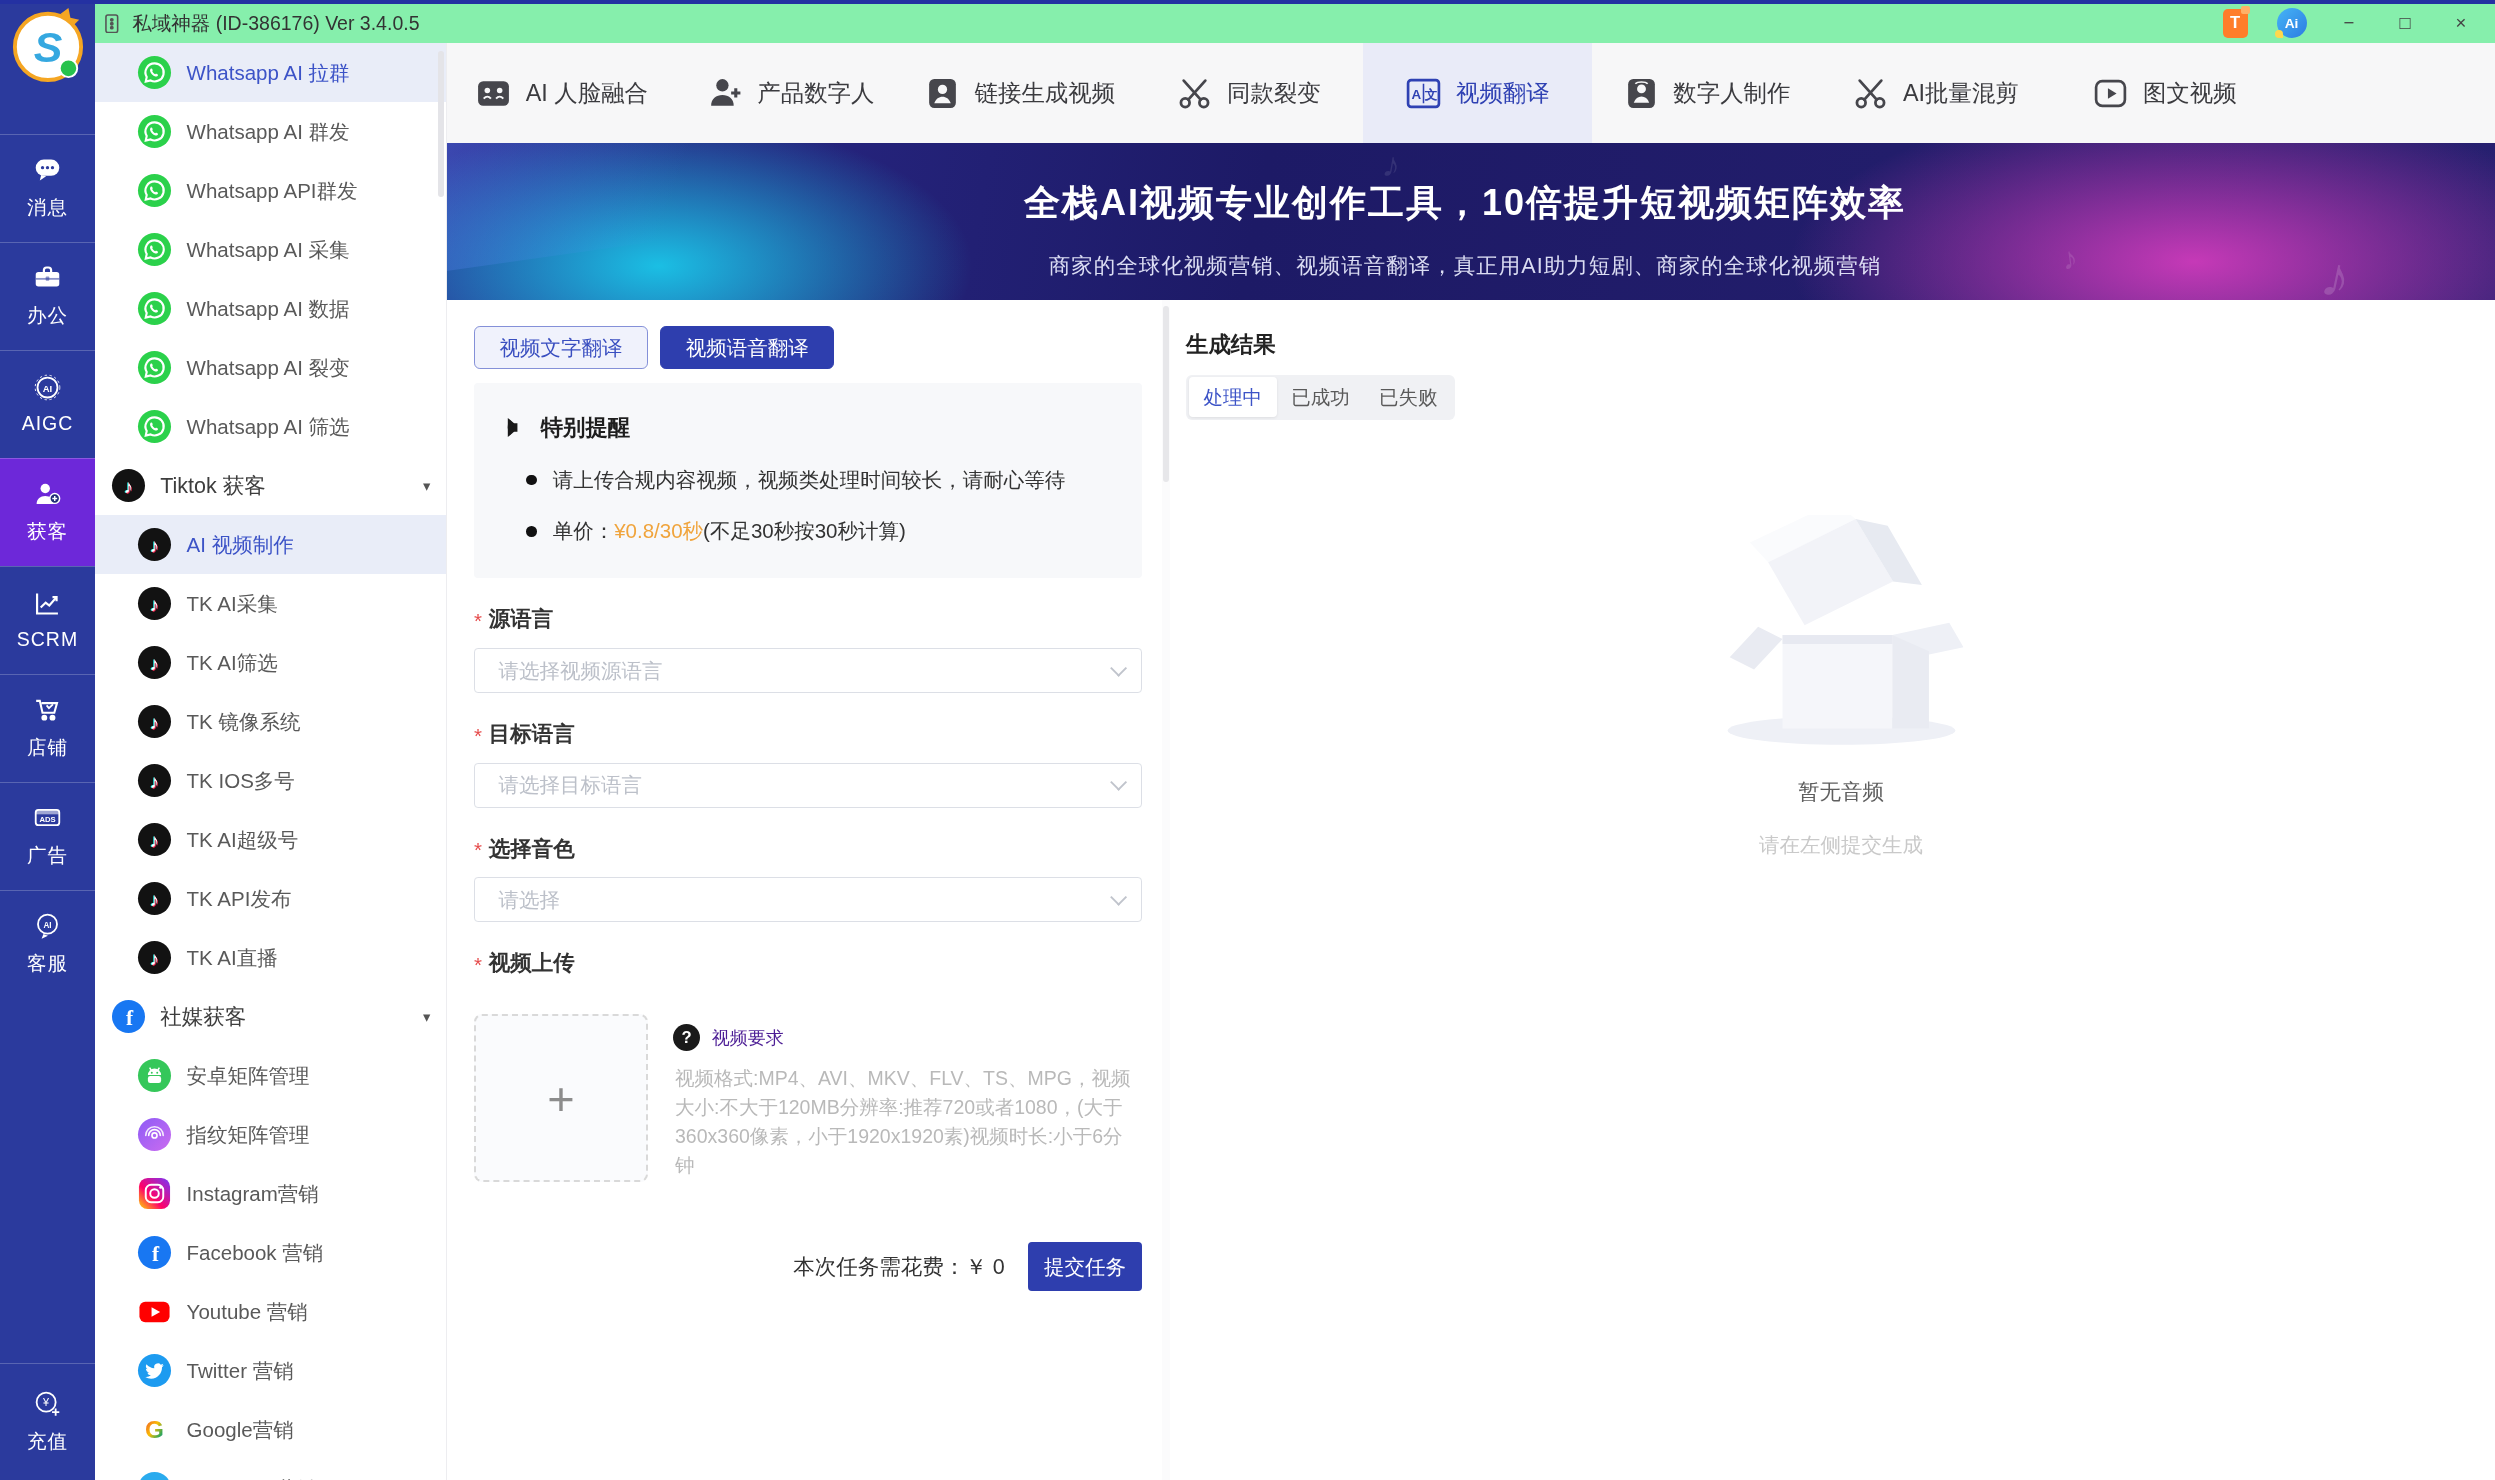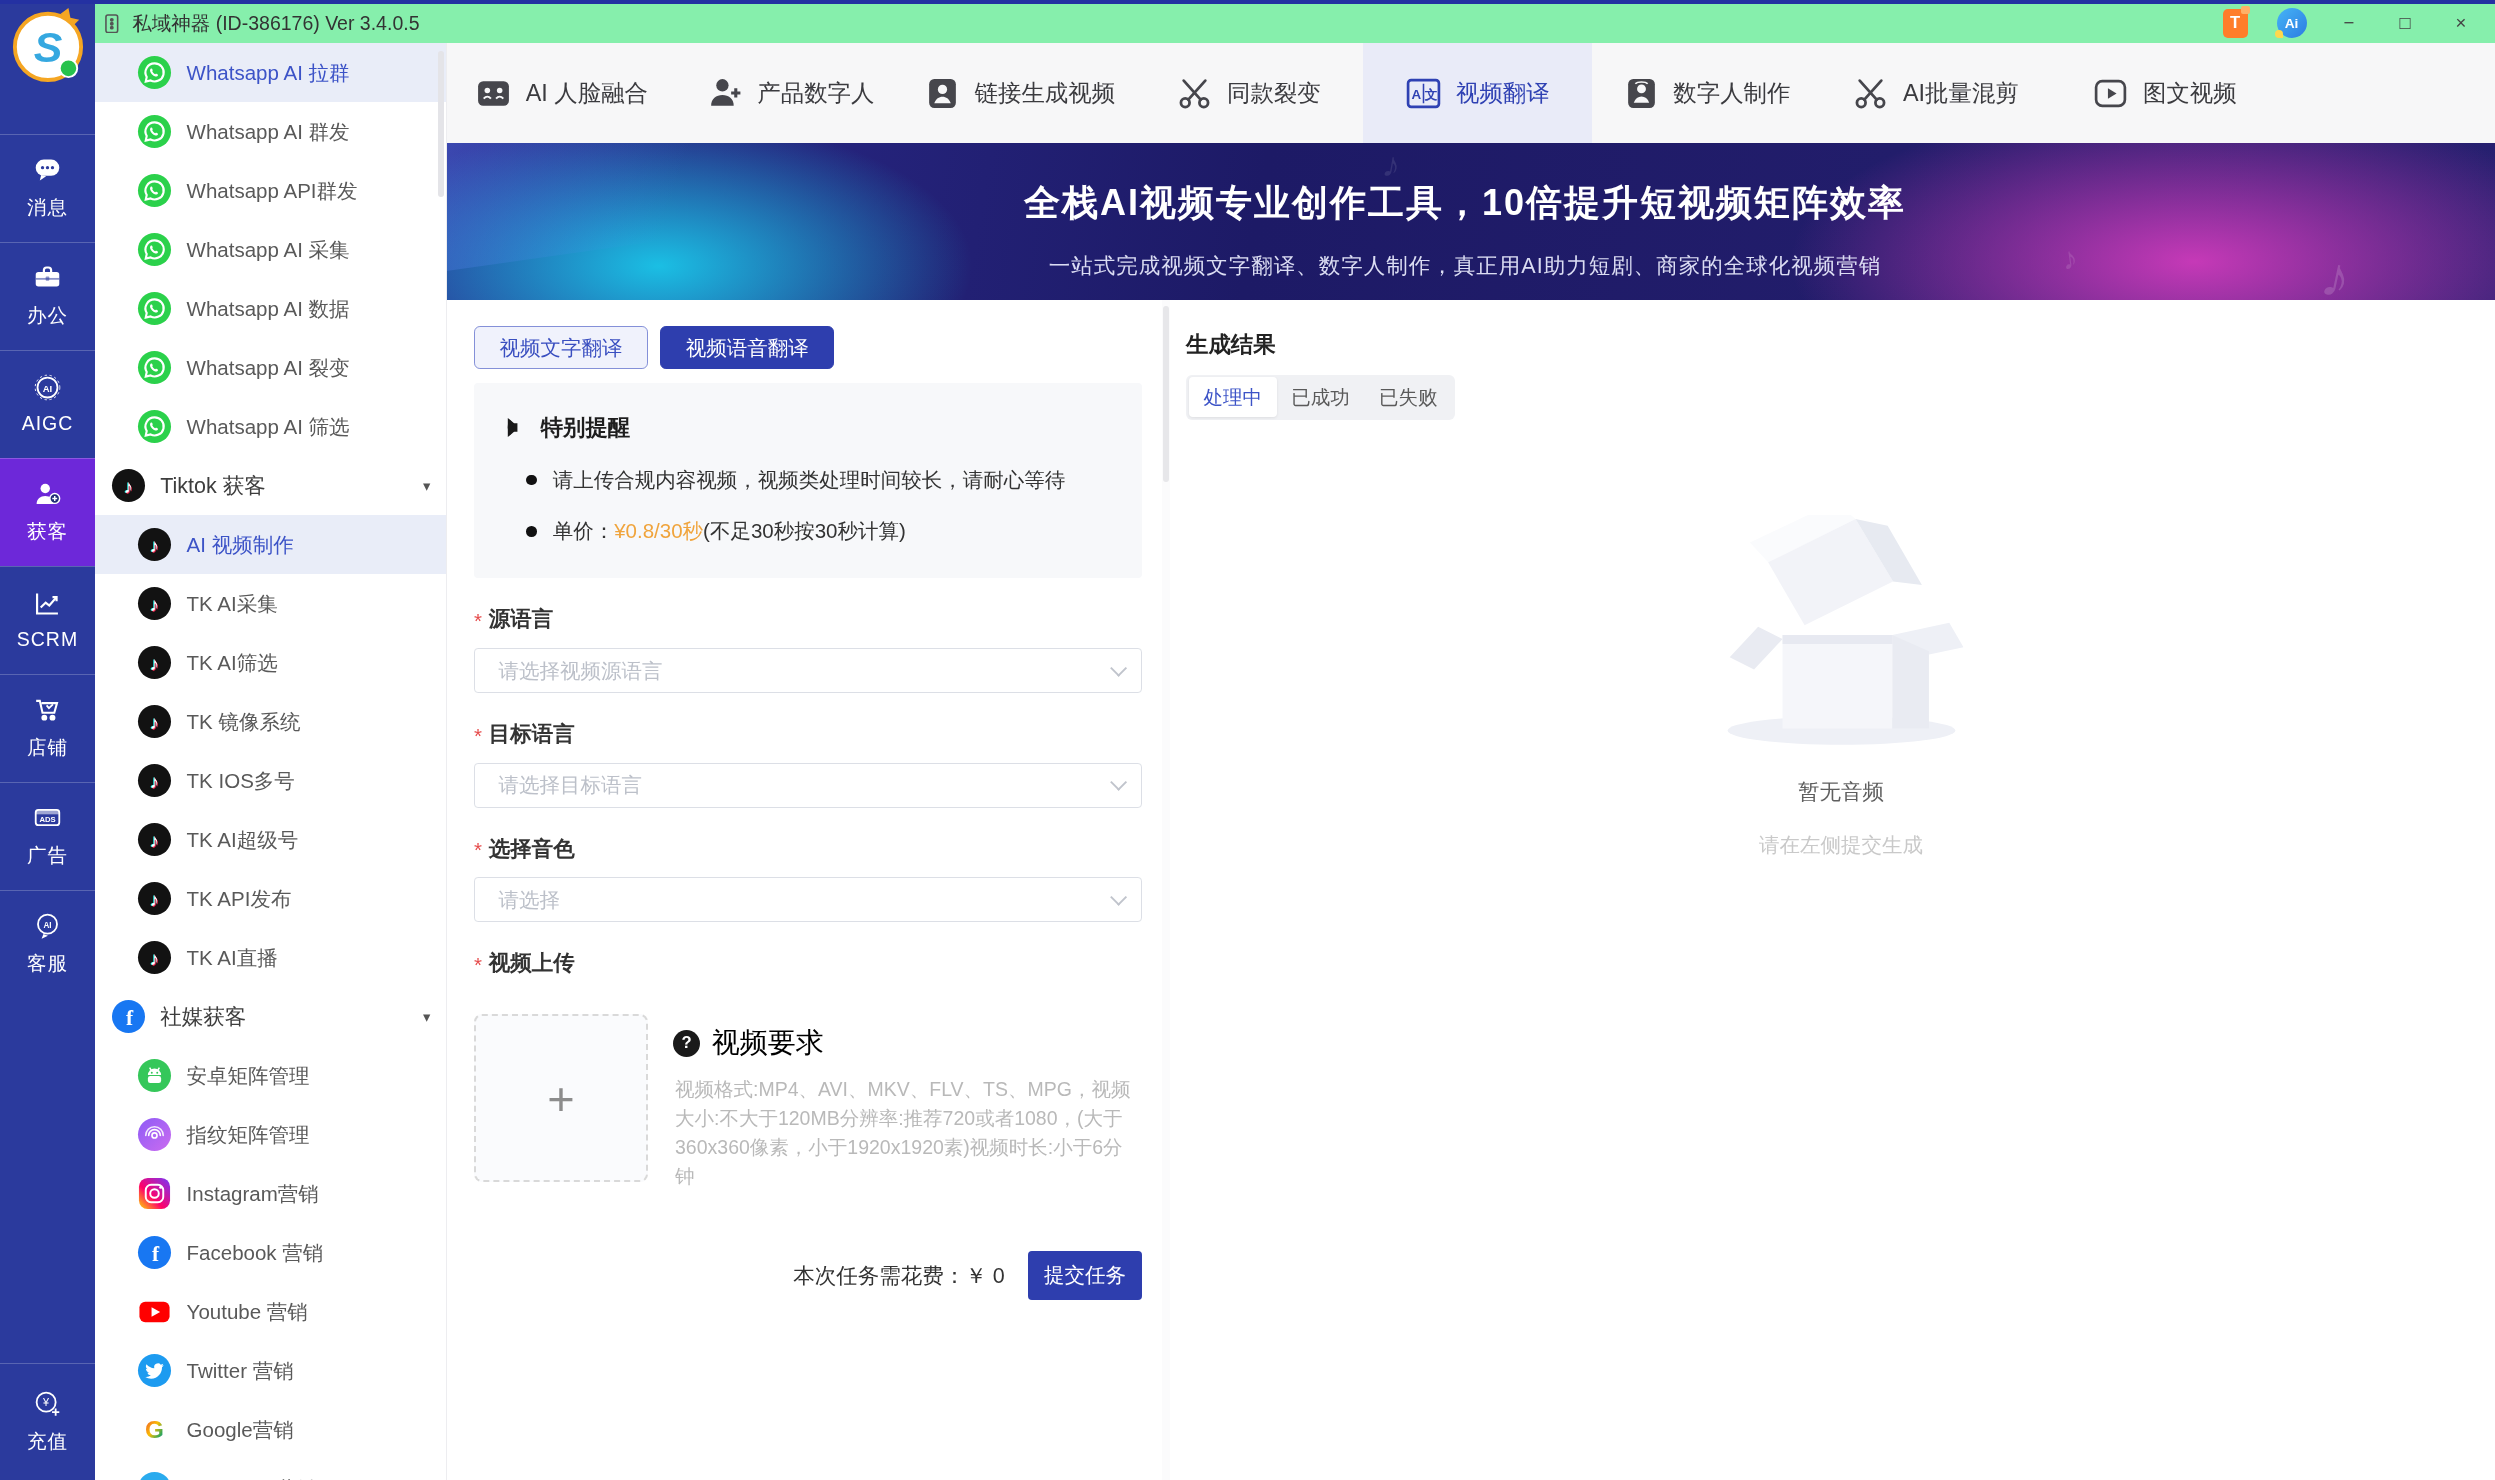--- a/index.html
+++ b/index.html
@@ -92,21 +92,21 @@
   .select { margin-top:14.6px; height:45px; border:1px solid #dcdfe6; border-radius:3.9px; background:#fff; display:flex; align-items:center; padding:0 19.5px 0 23.4px; cursor:pointer; }
   .ph { font-size:20.5px; color:#bcc0c9; }
   .chev { margin-left:auto; width:11.7px; height:11.7px; border-right:2px solid #c0c4cc; border-bottom:2px solid #c0c4cc; transform:rotate(45deg) translateY(-3.9px); }
 
   .upload-row { display:flex; gap:25px; margin-top:37px; }
   .upload-box { width:174px; height:168px; border:2px dashed #d9d9d9; border-radius:7.8px; background:#fafbfd; display:flex; align-items:center; justify-content:center; cursor:pointer; flex:none; }
   .plus { font-size:47px; font-weight:200; color:#8c8c8c; }
   .req-col { flex:1; }
   .req-head { display:flex; align-items:center; gap:11.7px; margin-top:9.8px; }
   .q-ic { width:27px; height:27px; border-radius:50%; background:#1a1a1a; color:#fff; font-size:16.6px; font-weight:bold; display:flex; align-items:center; justify-content:center; flex:none; }
-  .req-title { font-size:28px; color:#000000; }
+  .req-title { font-size:18px; color:#4c1d95; }
   .req-desc { margin-top:12.7px; font-size:19.5px; line-height:29px; color:#b9b9b9; padding-left:2px; }
 
   .cost-row { display:flex; justify-content:flex-end; align-items:center; gap:23.4px; margin-top:60px; }
   .cost-label { font-size:21.5px; color:#333; }
   .submit { width:114px; height:49px; background:#2e3eae; color:#fff; border-radius:3.9px; font-size:20.5px; display:flex; align-items:center; justify-content:center; cursor:pointer; }
 
   
   .results-col { position:absolute; left:739px; top:0; right:0; bottom:0; }
   .results-title { margin-top:29px; font-size:22.4px; font-weight:bold; color:#222; }
   .seg { margin-top:14.6px; width:269px; height:45px; background:#f0f1f4; border-radius:5.9px; padding:2.9px; display:flex; }
@@ -619,21 +619,21 @@
             <path d="M15.5 12.8v10.4l8.4-5.2z" fill="currentColor"></path>
           </svg>
         </span>
         <span>图文视频</span>
       </div>
     </nav>
 
   <section class="banner">
     <div class="streak"></div>
     <div class="banner-title">全栈AI视频专业创作工具，10倍提升短视频矩阵效率</div>
-    <div class="banner-sub">一站式完成视频文字翻译、数字人制作，真正用AI助力短剧、商家的全球化视频营销</div>
+    <div class="banner-sub">商家的全球化视频营销、视频语音翻译，真正用AI助力短剧、商家的全球化视频营销</div>
     <span class="bnote n1">♪</span>
     <span class="bnote n2">♪</span>
     <span class="bnote n3">♪</span>
   </section>
 
   <main class="content">
     <div class="form-col">
       <div class="toggle-row" id="mode-tabs">
           <div class="tbtn outline">视频文字翻译</div>
           <div class="tbtn solid">视频语音翻译</div>

